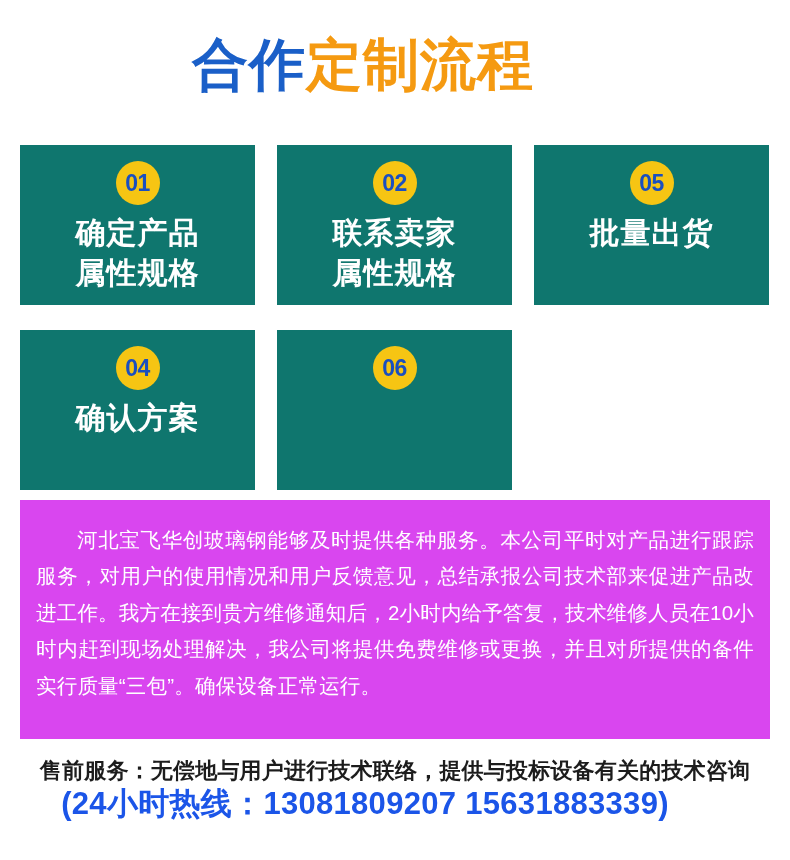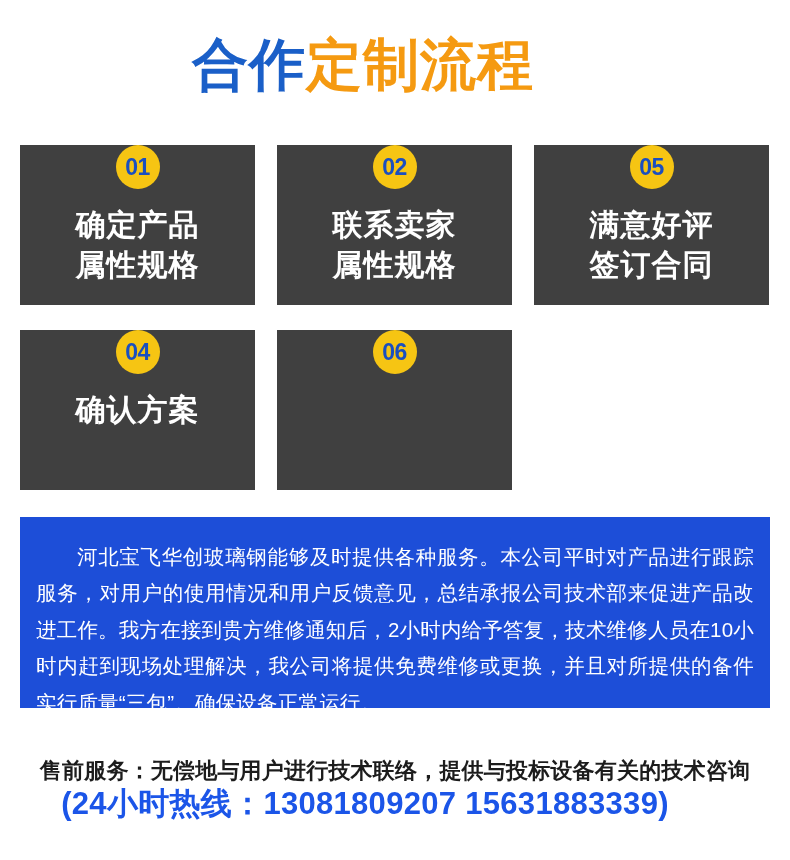--- a/index.html
+++ b/index.html
@@ -45,61 +45,61 @@
     left: 20px;
     top: 145px;
     width: 750px;
     display: grid;
     grid-template-columns: 235px 235px 235px;
     grid-template-rows: 160px 160px;
     column-gap: 22px;
     row-gap: 25px;
   }
   .card {
-    background: #404040;
+    background: #0f766e;
     position: relative;
     display: flex;
     flex-direction: column;
     align-items: center;
     justify-content: flex-start;
-    padding-top: 0;
+    padding-top: 16px;
     box-sizing: border-box;
   }
   .badge {
     width: 44px;
     height: 44px;
     border-radius: 50%;
     background: #f6c513;
     color: #1a4fc0;
     font-size: 23px;
     font-weight: 700;
     display: flex;
     align-items: center;
     justify-content: center;
     line-height: 1;
     letter-spacing: -0.5px;
   }
   .card-lines {
-    margin-top: 16px;
+    margin-top: 8px;
     text-align: center;
     color: #ffffff;
     font-size: 30px;
     font-weight: 700;
     line-height: 1.32;
     letter-spacing: 1px;
   }
 
   
   .panel {
     position: absolute;
     left: 20px;
-    top: 517px;
+    top: 500px;
     width: 750px;
-    height: 191px;
-    background: #1d4ed8;
+    height: 239px;
+    background: #d946ef;
     box-sizing: border-box;
     padding: 22px 16px 0 16px;
   }
   .panel p {
     margin: 0;
     color: #ffffff;
     font-size: 20.5px;
     line-height: 1.78;
     text-align: justify;
     text-indent: 2em;
@@ -155,22 +155,21 @@
       <div class="badge">02</div>
       <div class="card-lines">
         <div>联系卖家</div>
         <div>属性规格</div>
       </div>
     </div>
 
     <div class="card">
       <div class="badge">05</div>
       <div class="card-lines">
-        <div>满意好评</div>
-        <div>签订合同</div>
+        <div>批量出货</div>
       </div>
     </div>
 
     <div class="card">
       <div class="badge">04</div>
       <div class="card-lines">
         <div>确认方案</div>
       </div>
     </div>
 

